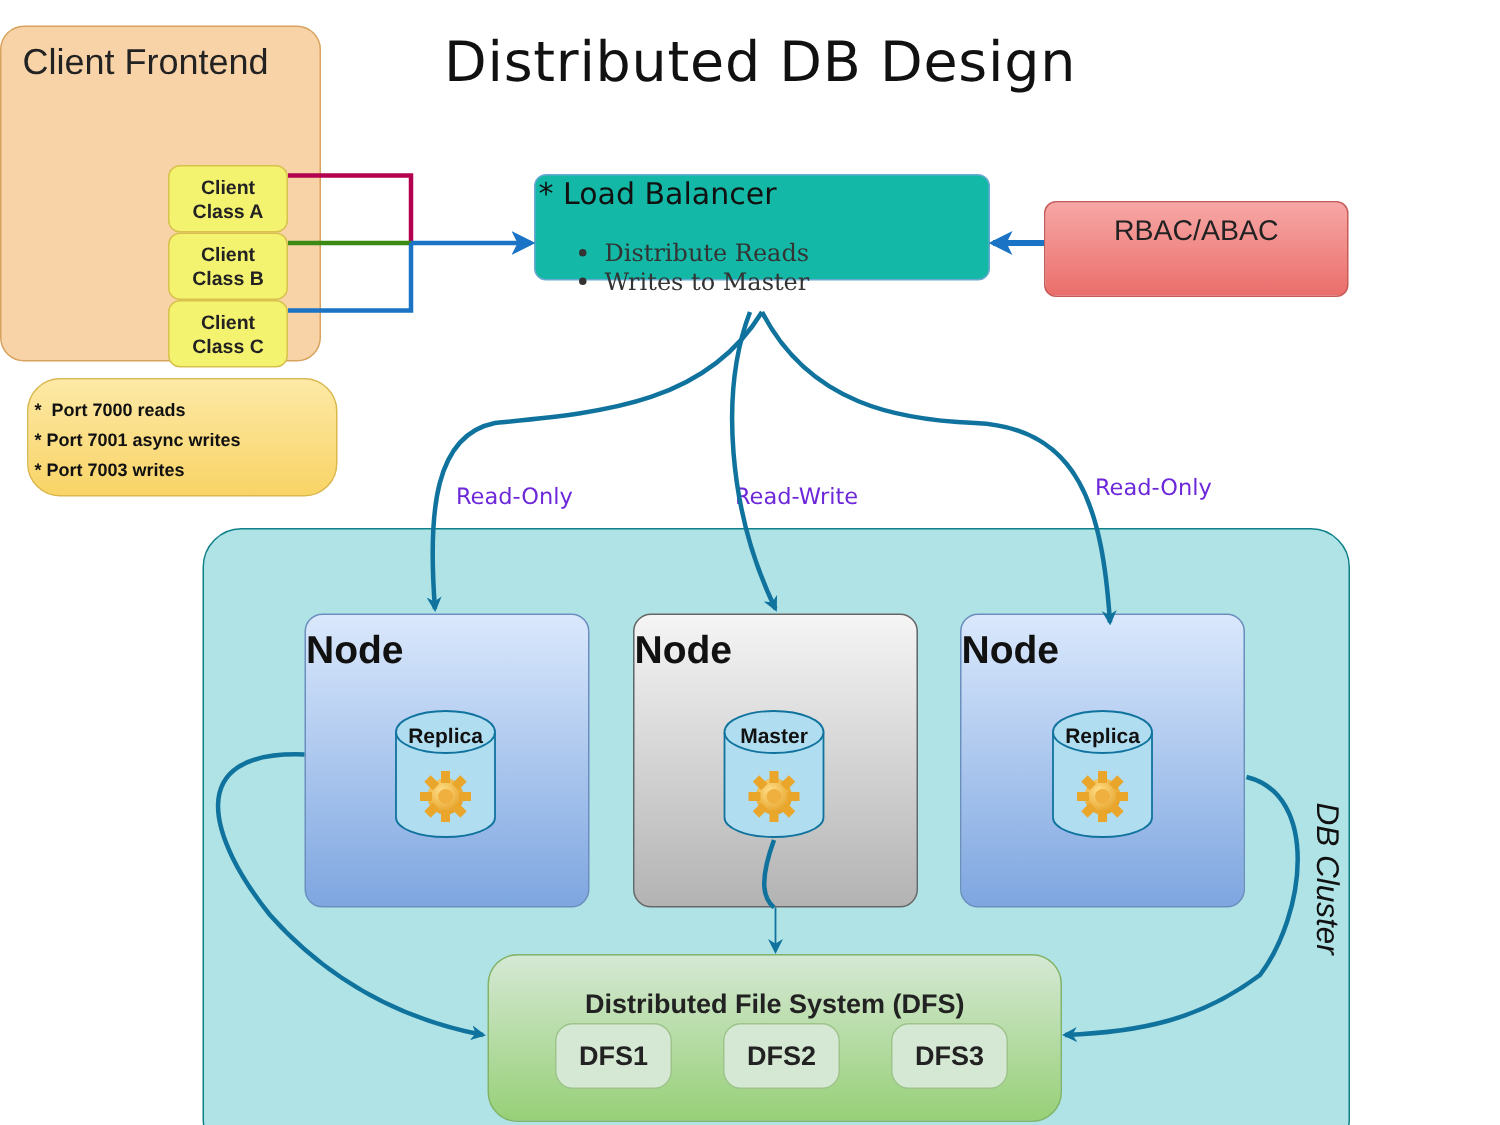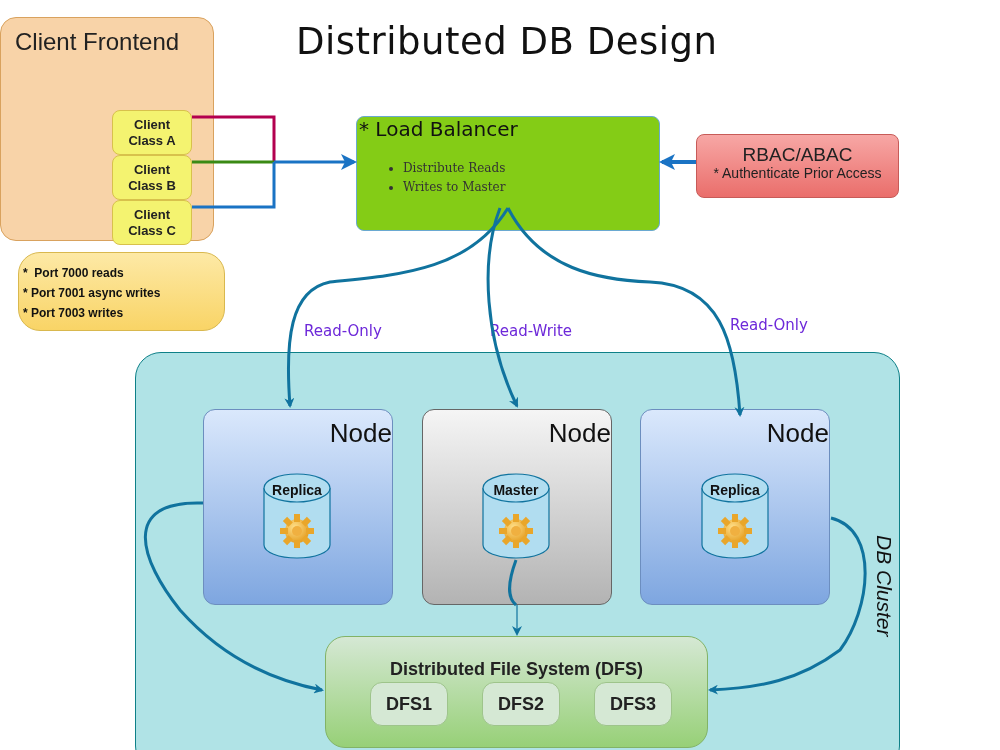--- a/index.html
+++ b/index.html
@@ -4,32 +4,32 @@
 <style>
   html, body { margin: 0; padding: 0; background: #ffffff; }
   body { width: 1000px; height: 750px; position: relative; overflow: hidden; font-family: "Liberation Sans", sans-serif; }
   .abs { position: absolute; box-sizing: border-box; }
   .title { left: 296px; top: 20px; font-family: "DejaVu Sans", sans-serif; font-size: 37px; color: #111; letter-spacing: 0.5px; white-space: nowrap; }
   .client-frontend { left: 0; top: 17px; width: 214px; height: 224px; background: #f8d3a8; border: 1.5px solid #d9a25e; border-radius: 16px; }
   .client-frontend .label { position: absolute; left: 14px; top: 10px; font-size: 24px; color: #222; }
   .client-class { width: 80px; height: 45px; background: #f4f370; border: 1.5px solid #d8c14c; border-radius: 8px; display: flex; align-items: center; justify-content: center; text-align: center; font-weight: bold; font-size: 13px; color: #222; line-height: 16px; white-space: pre-line; margin-top: 15px; }
   .ports { left: 2px; top: 252px; width: 207px; height: 79px; background: linear-gradient(#fde9a6, #f9d466); border: 1.5px solid #d9b84e; border-radius: 22px; font-weight: bold; font-size: 12px; color: #111; padding-top: 10px; padding-left: 4px; line-height: 20px; margin-left: 16px; }
   .ports div { white-space: pre; }
-  .lb { left: 356px; top: 116px; width: 304px; height: 115px; background: #84cc16; border: 1.5px solid #6aa9d1; border-radius: 8px; }
+  .lb { left: 356px; top: 116px; width: 304px; height: 71px; background: #14b8a6; border: 1.5px solid #6aa9d1; border-radius: 8px; }
   .lb .lb-title { position: absolute; left: 2px; top: 0px; font-family: "DejaVu Sans", sans-serif; font-size: 20px; color: #111; white-space: pre; }
-  .lb ul { position: absolute; left: 28px; top: 42px; margin: 0; padding-left: 18px; font-family: "DejaVu Serif", serif; font-size: 12px; color: #333; line-height: 19px; }
+  .lb ul { position: absolute; left: 28px; top: 42px; margin: 0; padding-left: 18px; font-family: "DejaVu Serif", serif; font-size: 16px; color: #333; line-height: 19px; }
   .rbac { left: 696px; top: 134px; width: 203px; height: 64px; background: linear-gradient(#f7a7a5, #ea6e6b); border: 1.5px solid #c75b58; border-radius: 8px; text-align: center; color: #222; }
   .rbac .r-title { font-size: 19px; margin-top: 10px; line-height: 20px; }
   .rbac .r-sub { font-size: 14px; line-height: 16px; }
   .cluster { left: 135px; top: 352px; width: 765px; height: 420px; background: #b0e3e6; border: 1.5px solid #0e8088; border-radius: 26px; }
   .cluster-label { left: 896px; top: 535px; font-size: 21px; font-style: italic; color: #111; transform: rotate(90deg); transform-origin: left top; white-space: nowrap; }
   .node { width: 190px; height: 196px; border-radius: 12px; }
   .node.replica { background: linear-gradient(#dae8fc, #7ea6e0); border: 1.5px solid #6c8ebf; }
   .node.master { background: linear-gradient(#f5f5f5, #b3b3b3); border: 1.5px solid #666; }
-  .node .node-title { position: absolute; left: 0; right: 0; top: 8px; text-align: right; font-size: 26px; color: #111; }
+  .node .node-title { position: absolute; left: 0; right: 0; top: 8px; text-align: left; font-size: 26px; color: #111; font-weight: bold; }
   .dfs { left: 325px; top: 636px; width: 383px; height: 112px; background: linear-gradient(#d5e8d4, #97d077); border: 1.5px solid #82b366; border-radius: 20px; }
   .dfs .dfs-title { position: absolute; left: 0; right: 0; top: 12px; text-align: center; font-size: 18px; font-weight: bold; color: #222; margin-top: 10px; }
   .dfs-item { width: 78px; height: 44px; background: #d5e8d4; border: 1.5px solid #9ec48b; border-radius: 12px; display: flex; align-items: center; justify-content: center; font-weight: bold; font-size: 18px; color: #222; }
   .edge-label { font-family: "DejaVu Sans", sans-serif; font-size: 15px; color: #6d28d9; white-space: nowrap; }
   svg.overlay { position: absolute; left: 0; top: 0; pointer-events: none; }
 </style>
 </head>
 <body>
 
 <div class="abs title">Distributed DB Design</div>
@@ -53,21 +53,20 @@
 <div class="abs lb">
   <div class="lb-title">* Load Balancer</div>
   <ul>
     <li>Distribute Reads</li>
     <li>Writes to Master</li>
   </ul>
 </div>
 
 <div class="abs rbac">
   <div class="r-title">RBAC/ABAC</div>
-  <div class="r-sub">* Authenticate Prior Access</div>
 </div>
 
 <div class="abs edge-label" style="left:304px; top:322px;">Read-Only</div>
 <div class="abs edge-label" style="left:490px; top:322px;text-align:right;">Read-Write</div>
 <div class="abs edge-label" style="left:730px; top:316px;">Read-Only</div>
 
 <div class="abs cluster"></div>
 <div class="abs cluster-label">DB Cluster</div>
 
 <div class="abs node replica" style="left:203px; top:409px;">

